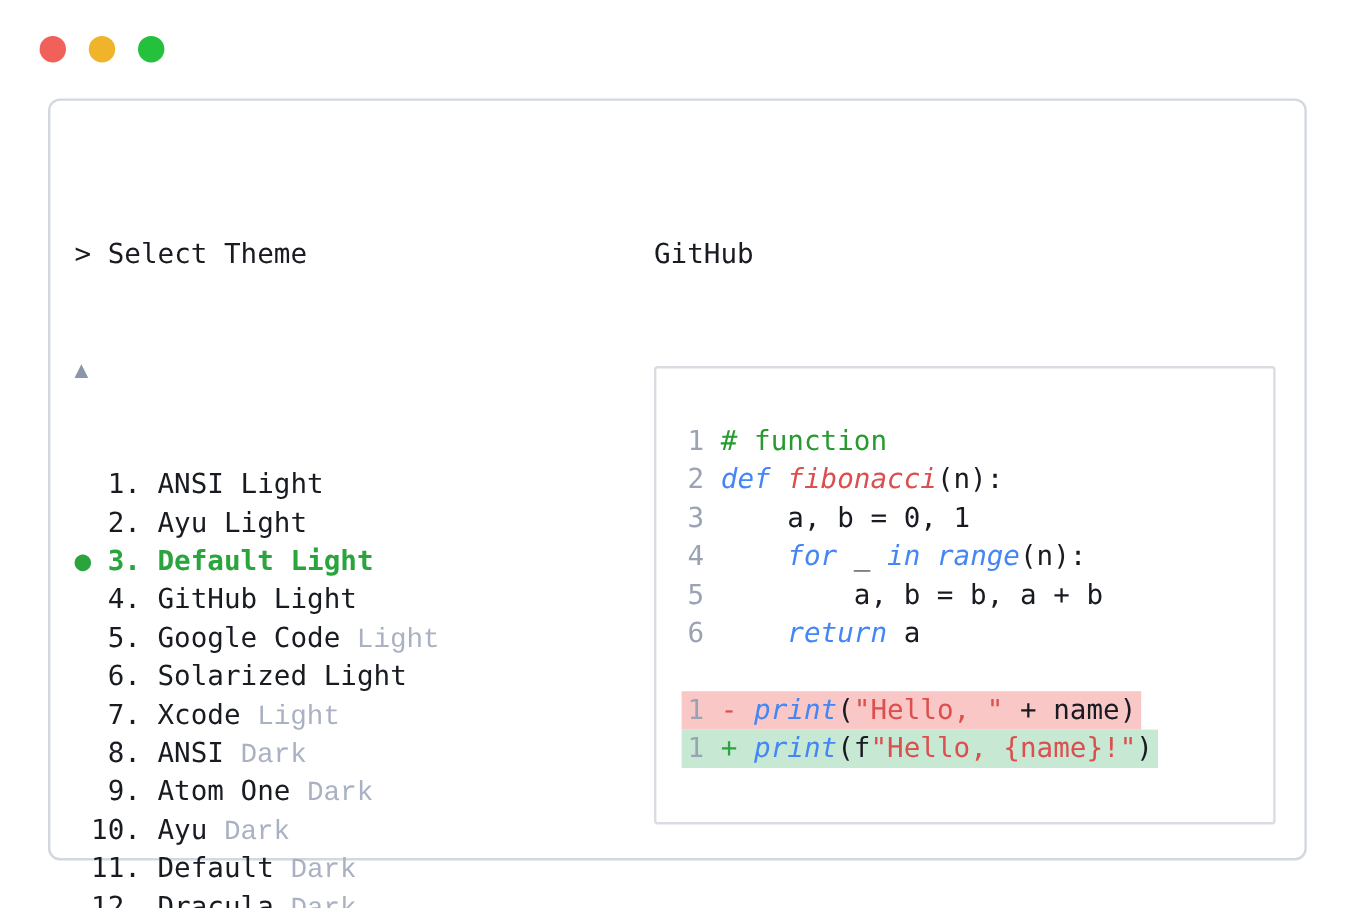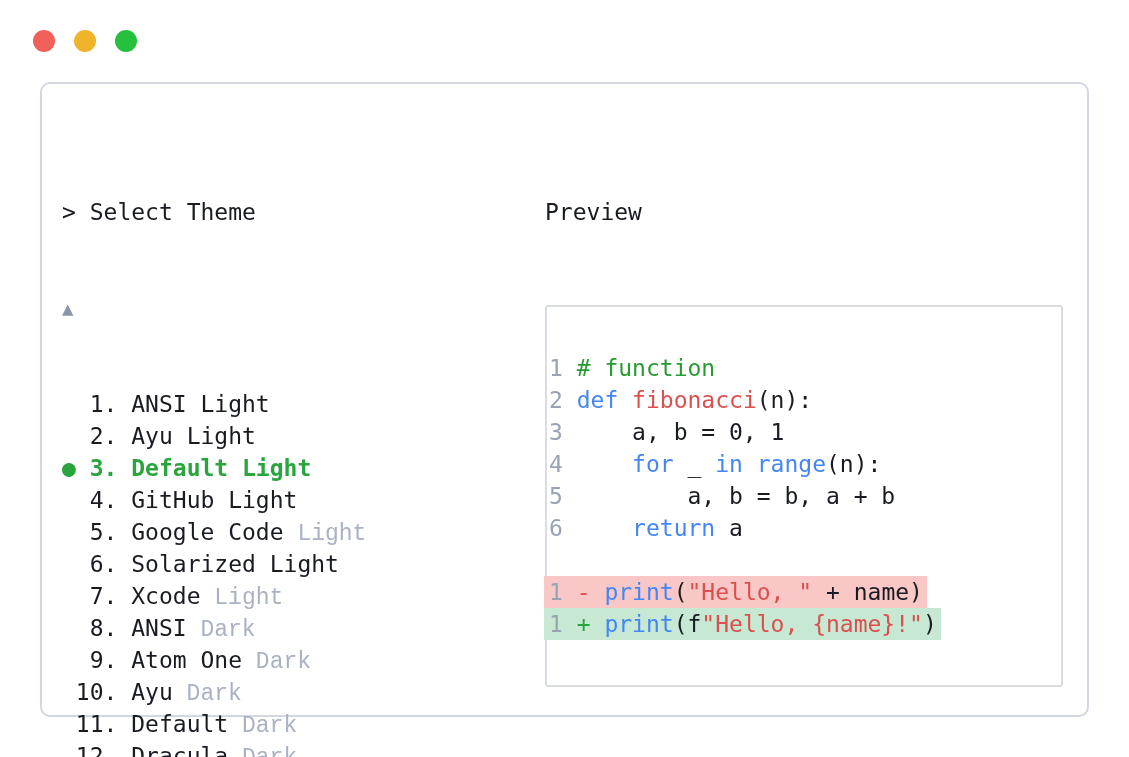--- a/index.html
+++ b/index.html
@@ -46,29 +46,29 @@
   .theme-row .suffix{color:var(--muted);font-family:Liberation Mono, monospace;}
   .theme-row.selected, .theme-row.selected .suffix{color:var(--green);font-weight:bold;}
   .bullet{color:var(--green);}
 
   .col-right{position:absolute;left:503px;top:48px;}
   .preview-label{height:32px;color:var(--dark);}
   .preview-box{
     margin-top:13px;width:518px;height:382px;
     border:2px solid var(--border2);border-radius:3px;background:#fff;
     display:flex;flex-direction:column;justify-content:center;
-    padding-left:2px;
+    padding-left:26px;
   }
   .code-line{height:32px;width:fit-content;}
   .code-line.bg-removed{background:var(--removed-bg);padding:0 4px 0 5px;margin-left:-5px;}
   .code-line.bg-added{background:var(--added-bg);padding:0 4px 0 5px;margin-left:-5px;}
   .ln{color:var(--ln);}
   .tok-comment{color:var(--comment);}
-  .tok-keyword{color:var(--blue);}
-  .tok-function{color:var(--red);}
+  .tok-keyword{color:var(--blue);font-style:italic;}
+  .tok-function{color:var(--red);font-style:italic;}
   .tok-string{color:var(--red);}
   .tok-plain{color:var(--dark);}
   .tok-diff-minus{color:var(--red);}
   .tok-diff-plus{color:var(--green);}
 </style>
 </head>
 <body>
 
 <div class="traffic-lights">
   <div class="dot dot-close"></div>
@@ -80,19 +80,19 @@
 
   <div class="col-left mono">
     <div class="line prompt-line"><span>&gt;</span><span> </span><span>Select Theme</span></div>
     <div class="line arrow arrow-up">▲</div>
     <div id="theme-list"><div class="theme-row"><span class="bullet"> </span><span> 1. </span><span>ANSI Light</span></div><div class="theme-row"><span class="bullet"> </span><span> 2. </span><span>Ayu Light</span></div><div class="theme-row selected"><span class="bullet">●</span><span> 3. </span><span>Default Light</span></div><div class="theme-row"><span class="bullet"> </span><span> 4. </span><span>GitHub Light</span></div><div class="theme-row"><span class="bullet"> </span><span> 5. </span><span>Google Code</span><span class="suffix"> Light</span></div><div class="theme-row"><span class="bullet"> </span><span> 6. </span><span>Solarized Light</span></div><div class="theme-row"><span class="bullet"> </span><span> 7. </span><span>Xcode</span><span class="suffix"> Light</span></div><div class="theme-row"><span class="bullet"> </span><span> 8. </span><span>ANSI</span><span class="suffix"> Dark</span></div><div class="theme-row"><span class="bullet"> </span><span> 9. </span><span>Atom One</span><span class="suffix"> Dark</span></div><div class="theme-row"><span class="bullet"> </span><span>10. </span><span>Ayu</span><span class="suffix"> Dark</span></div><div class="theme-row"><span class="bullet"> </span><span>11. </span><span>Default</span><span class="suffix"> Dark</span></div><div class="theme-row"><span class="bullet"> </span><span>12. </span><span>Dracula</span><span class="suffix"> Dark</span></div></div>
     
     
   </div>
 
   <div class="col-right mono">
-    <div class="preview-label">Preview</div>
+    <div class="preview-label">GitHub</div>
     <div class="preview-box">
       <div id="code-lines"><div class="code-line"><span class="ln">1 </span><span class="tok-comment"># function</span></div><div class="code-line"><span class="ln">2 </span><span class="tok-keyword">def</span><span class="tok-plain"> </span><span class="tok-function">fibonacci</span><span class="tok-plain">(n):</span></div><div class="code-line"><span class="ln">3 </span><span class="tok-plain">    a, b = 0, 1</span></div><div class="code-line"><span class="ln">4 </span><span class="tok-plain">    </span><span class="tok-keyword">for</span><span class="tok-plain"> _ </span><span class="tok-keyword">in</span><span class="tok-plain"> </span><span class="tok-keyword">range</span><span class="tok-plain">(n):</span></div><div class="code-line"><span class="ln">5 </span><span class="tok-plain">        a, b = b, a + b</span></div><div class="code-line"><span class="ln">6 </span><span class="tok-plain">    </span><span class="tok-keyword">return</span><span class="tok-plain"> a</span></div><div class="code-line"></div><div class="code-line bg-removed"><span class="ln">1 </span><span class="tok-diff-minus">- </span><span class="tok-keyword">print</span><span class="tok-plain">(</span><span class="tok-string">"Hello, "</span><span class="tok-plain"> + name)</span></div><div class="code-line bg-added"><span class="ln">1 </span><span class="tok-diff-plus">+ </span><span class="tok-keyword">print</span><span class="tok-plain">(f</span><span class="tok-string">"Hello, {name}!"</span><span class="tok-plain">)</span></div></div>
     </div>
   </div>
 
 </div>
 
 </body></html>

